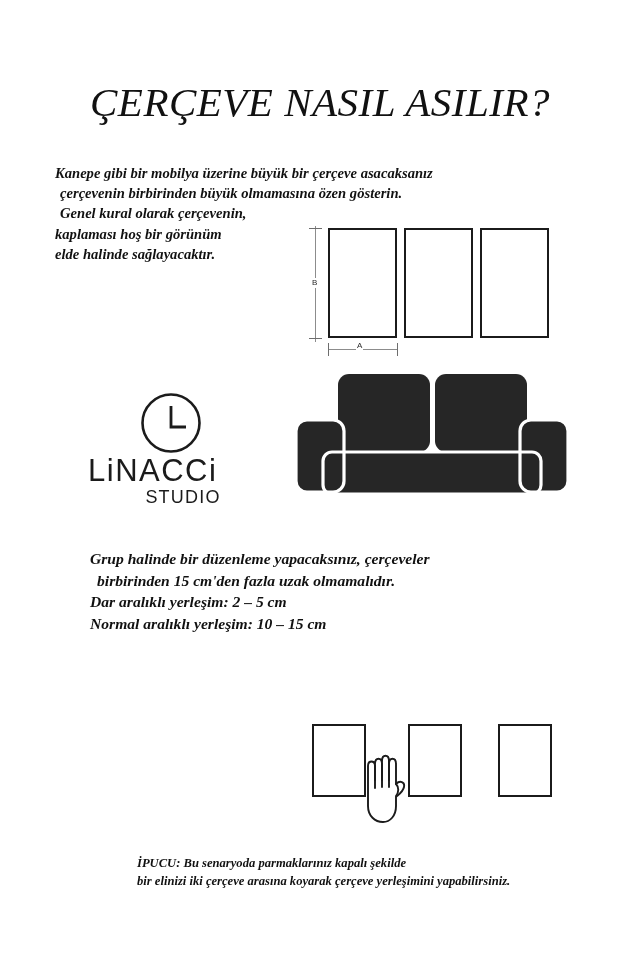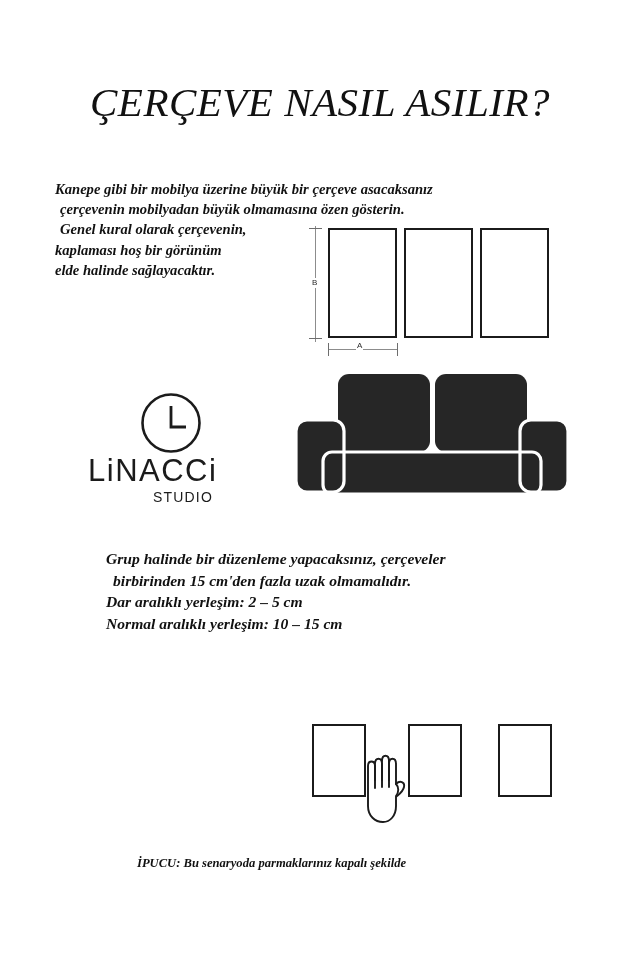--- a/index.html
+++ b/index.html
@@ -49,30 +49,28 @@
   .para .line {
     white-space: nowrap;
     display: block;
   }
 
   #intro-text {
     left: 55px;
     top: 163px;
     font-size: 14.6px;
     line-height: 20.2px;
-    margin-top: 16px;
   }
   #intro-text .line.indent { padding-left: 5px; }
 
   #group-text {
     left: 90px;
     top: 548px;
     font-size: 15.6px;
     line-height: 21.6px;
-    margin-left: 16px;
   }
   #group-text .line.indent { padding-left: 7px; }
 
   #tip-text {
     left: 100px;
     top: 855px;
     font-size: 12.6px;
     line-height: 17.6px;
     margin-left: 37px;
   }
@@ -198,21 +196,21 @@
     line-height: 34px;
   }
   .logo-sub {
     position: absolute;
     left: 0;
     top: 96px;
     width: 190px;
     text-align: center;
     font-family: "Liberation Sans", sans-serif;
     font-weight: 400;
-    font-size: 14px;
+    font-size: 18px;
     letter-spacing: 1.2px;
     color: #1b1b1b;
     line-height: 19px;
   }
 
   
   #frame-diagram-bottom {
     position: absolute;
     left: 308px;
     top: 724px;
@@ -233,21 +231,21 @@
 </style>
 </head>
 <body>
 
 <div class="page">
 
   <div class="title">ÇERÇEVE NASIL ASILIR?</div>
 
   <div class="para" id="intro-text">
     <span class="line">Kanepe gibi bir mobilya üzerine büyük bir çerçeve asacaksanız</span>
-    <span class="line indent">çerçevenin mobilyadan büyük olmamasına özen gösterin.</span>
+    <span class="line indent">çerçevenin birbirinden büyük olmamasına özen gösterin.</span>
     <span class="line indent">Genel kural olarak çerçevenin,</span>
     <span class="line">kaplaması hoş bir görünüm</span>
     <span class="line">elde halinde sağlayacaktır.</span>
   </div>
 
   <div id="frame-diagram-top">
 
     <div class="dim-v">
       <div class="shaft"></div>
       <div class="tick t-top"></div>
@@ -332,15 +330,16 @@
         <path d="M 25 24 L 25 47" fill="none"></path>
         <path d="M 32 21 L 32 47" fill="none"></path>
 
         <path d="M 39 44 C 42 47 42 52 39 56" fill="none"></path>
       </g>
     </svg>
   </div>
 
   <div class="para" id="tip-text">
     <span class="line">İPUCU: Bu senaryoda parmaklarınız kapalı şekilde</span>
+    <span class="line">bir elinizi iki çerçeve arasına koyarak çerçeve yerleşimini yapabilirsiniz.</span>
   </div>
 
 </div>
 
 </body></html>

